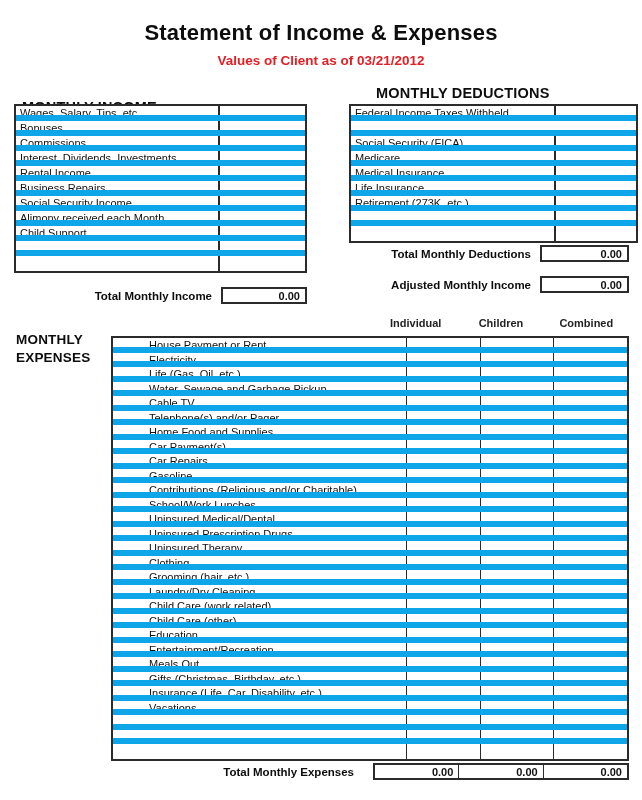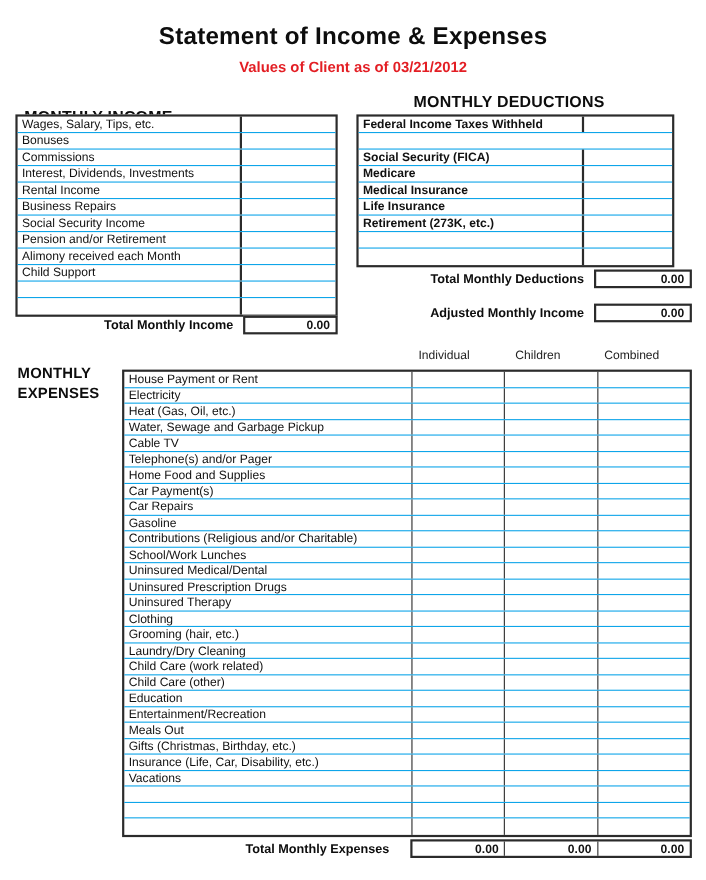--- a/index.html
+++ b/index.html
@@ -12,36 +12,36 @@
   .page-subtitle{position:absolute;top:53px;left:0;width:642px;text-align:center;
     font-size:13.5px;font-weight:bold;color:#e31e24;}
 
   .section-heading{position:absolute;font-size:14.5px;font-weight:bold;color:#0d0d0d;letter-spacing:0.2px;}
   #income-heading{left:22px;top:85px;margin-top:14px;}
   #deductions-heading{left:341px;top:85px;margin-left:35px;}
   #expenses-heading{left:16px;top:331px;width:95px;line-height:18px;font-size:13.5px;}
 
   .dtable{position:absolute;border:2px solid #2b2b2b;background:#fff;}
   #income-table{left:14px;top:104px;width:293px;}
-  #deductions-table{left:324px;top:104px;width:289px;font-weight:bold;}
+  #deductions-table{left:349px;top:104px;width:289px;}
   #expenses-table{left:111px;top:336px;width:518px;}
 
-  .trow{display:flex;height:15px;border-bottom:1px solid #0ea5e9;}
-  #expenses-table .trow{height:14.5px;}
+  .trow{display:flex;height:15px;border-bottom:6px solid #0ea5e9;}
+  #expenses-table .trow{height:14.5px;padding-left:32px;}
   .trow:last-child{border-bottom:none;}
   .tlabel{flex:1;border-right:2px solid #2b2b2b;padding:1px 4px 0 4px;font-size:11px;
     line-height:12.5px;white-space:nowrap;overflow:hidden;}
   #expenses-table .tlabel{flex:0 0 262px;border-right:1px solid #2b2b2b;}
   .tcell{border-right:1px solid #2b2b2b;}
   .tcell:last-child{border-right:none;}
   #income-table .tcell{flex:0 0 85px;}
   #deductions-table .tcell{flex:0 0 80px;}
   #expenses-table .tcell{flex:1;}
 
-  .col-headers{position:absolute;left:361px;top:317px;width:256px;display:flex;}
+  .col-headers{position:absolute;left:373px;top:317px;width:256px;display:flex;font-weight:bold;}
   .col-headers span{flex:1;text-align:center;font-size:11px;color:#222;}
 
   .total-line{position:absolute;display:flex;align-items:center;}
   .total-label{flex:1;text-align:right;font-weight:bold;font-size:11.5px;padding-right:9px;color:#0d0d0d;}
   .total-box{border:2px solid #2b2b2b;height:17px;display:flex;align-items:center;
     justify-content:flex-end;padding-right:5px;font-weight:bold;font-size:11px;background:#fff;}
   #income-total{left:14px;top:287px;width:293px;}
   #income-total .total-box{width:86px;}
   #deductions-total{left:340px;top:245px;width:289px;}
   #adjusted-income{left:340px;top:276px;width:289px;}
@@ -84,24 +84,20 @@
       </div>
       <div class="trow">
         <div class="tlabel">Business Repairs</div>
         <div class="tcell"></div>
       </div>
       <div class="trow">
         <div class="tlabel">Social Security Income</div>
         <div class="tcell"></div>
       </div>
       <div class="trow">
-        <div class="tlabel">Pension and/or Retirement</div>
-        <div class="tcell"></div>
-      </div>
-      <div class="trow">
         <div class="tlabel">Alimony received each Month</div>
         <div class="tcell"></div>
       </div>
       <div class="trow">
         <div class="tlabel">Child Support</div>
         <div class="tcell"></div>
       </div>
       <div class="trow">
         <div class="tlabel"></div>
         <div class="tcell"></div>
@@ -182,21 +178,21 @@
         <div class="tcell"></div>
         <div class="tcell"></div>
       </div>
       <div class="trow">
         <div class="tlabel">Electricity</div>
         <div class="tcell"></div>
         <div class="tcell"></div>
         <div class="tcell"></div>
       </div>
       <div class="trow">
-        <div class="tlabel">Heat (Gas, Oil, etc.)</div>
+        <div class="tlabel">Life (Gas, Oil, etc.)</div>
         <div class="tcell"></div>
         <div class="tcell"></div>
         <div class="tcell"></div>
       </div>
       <div class="trow">
         <div class="tlabel">Water, Sewage and Garbage Pickup</div>
         <div class="tcell"></div>
         <div class="tcell"></div>
         <div class="tcell"></div>
       </div>

